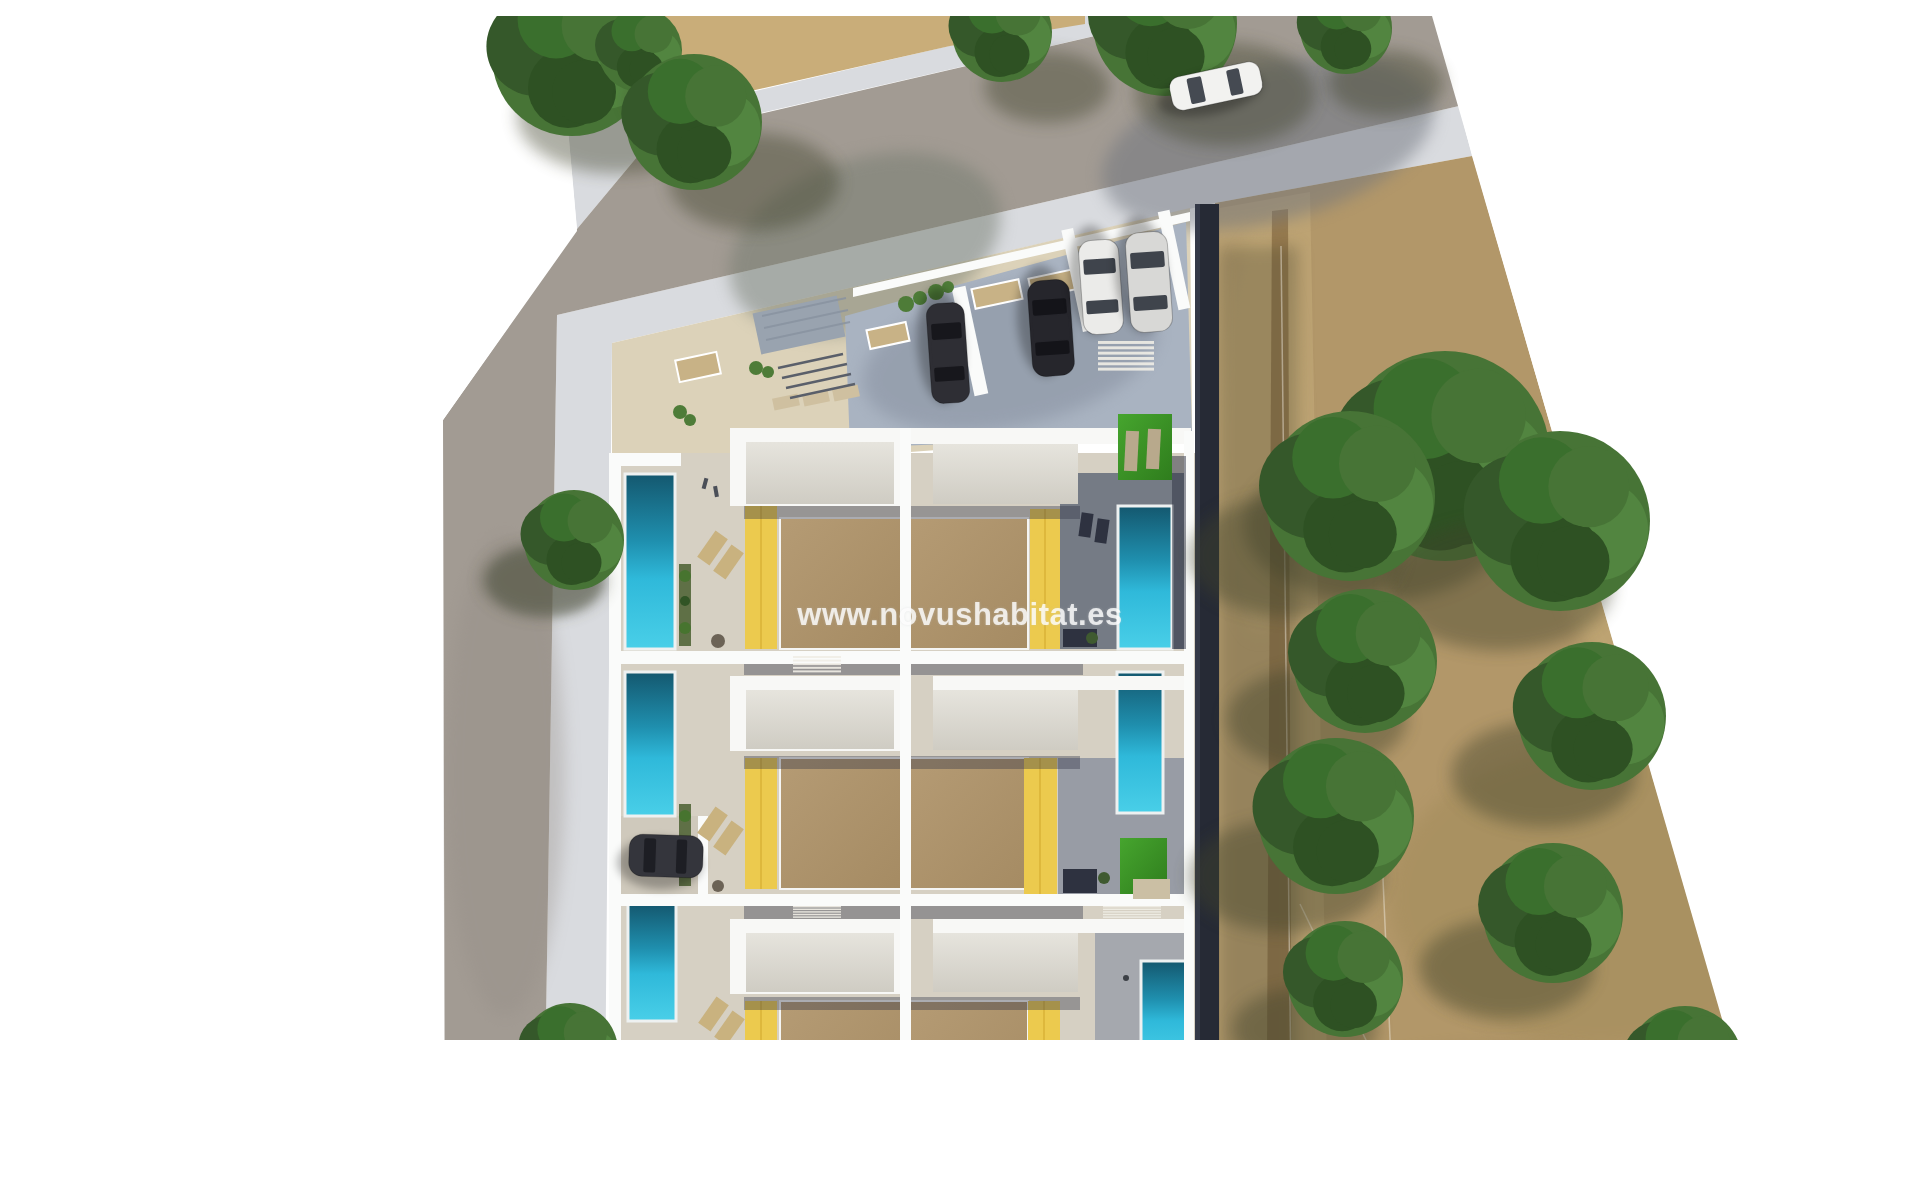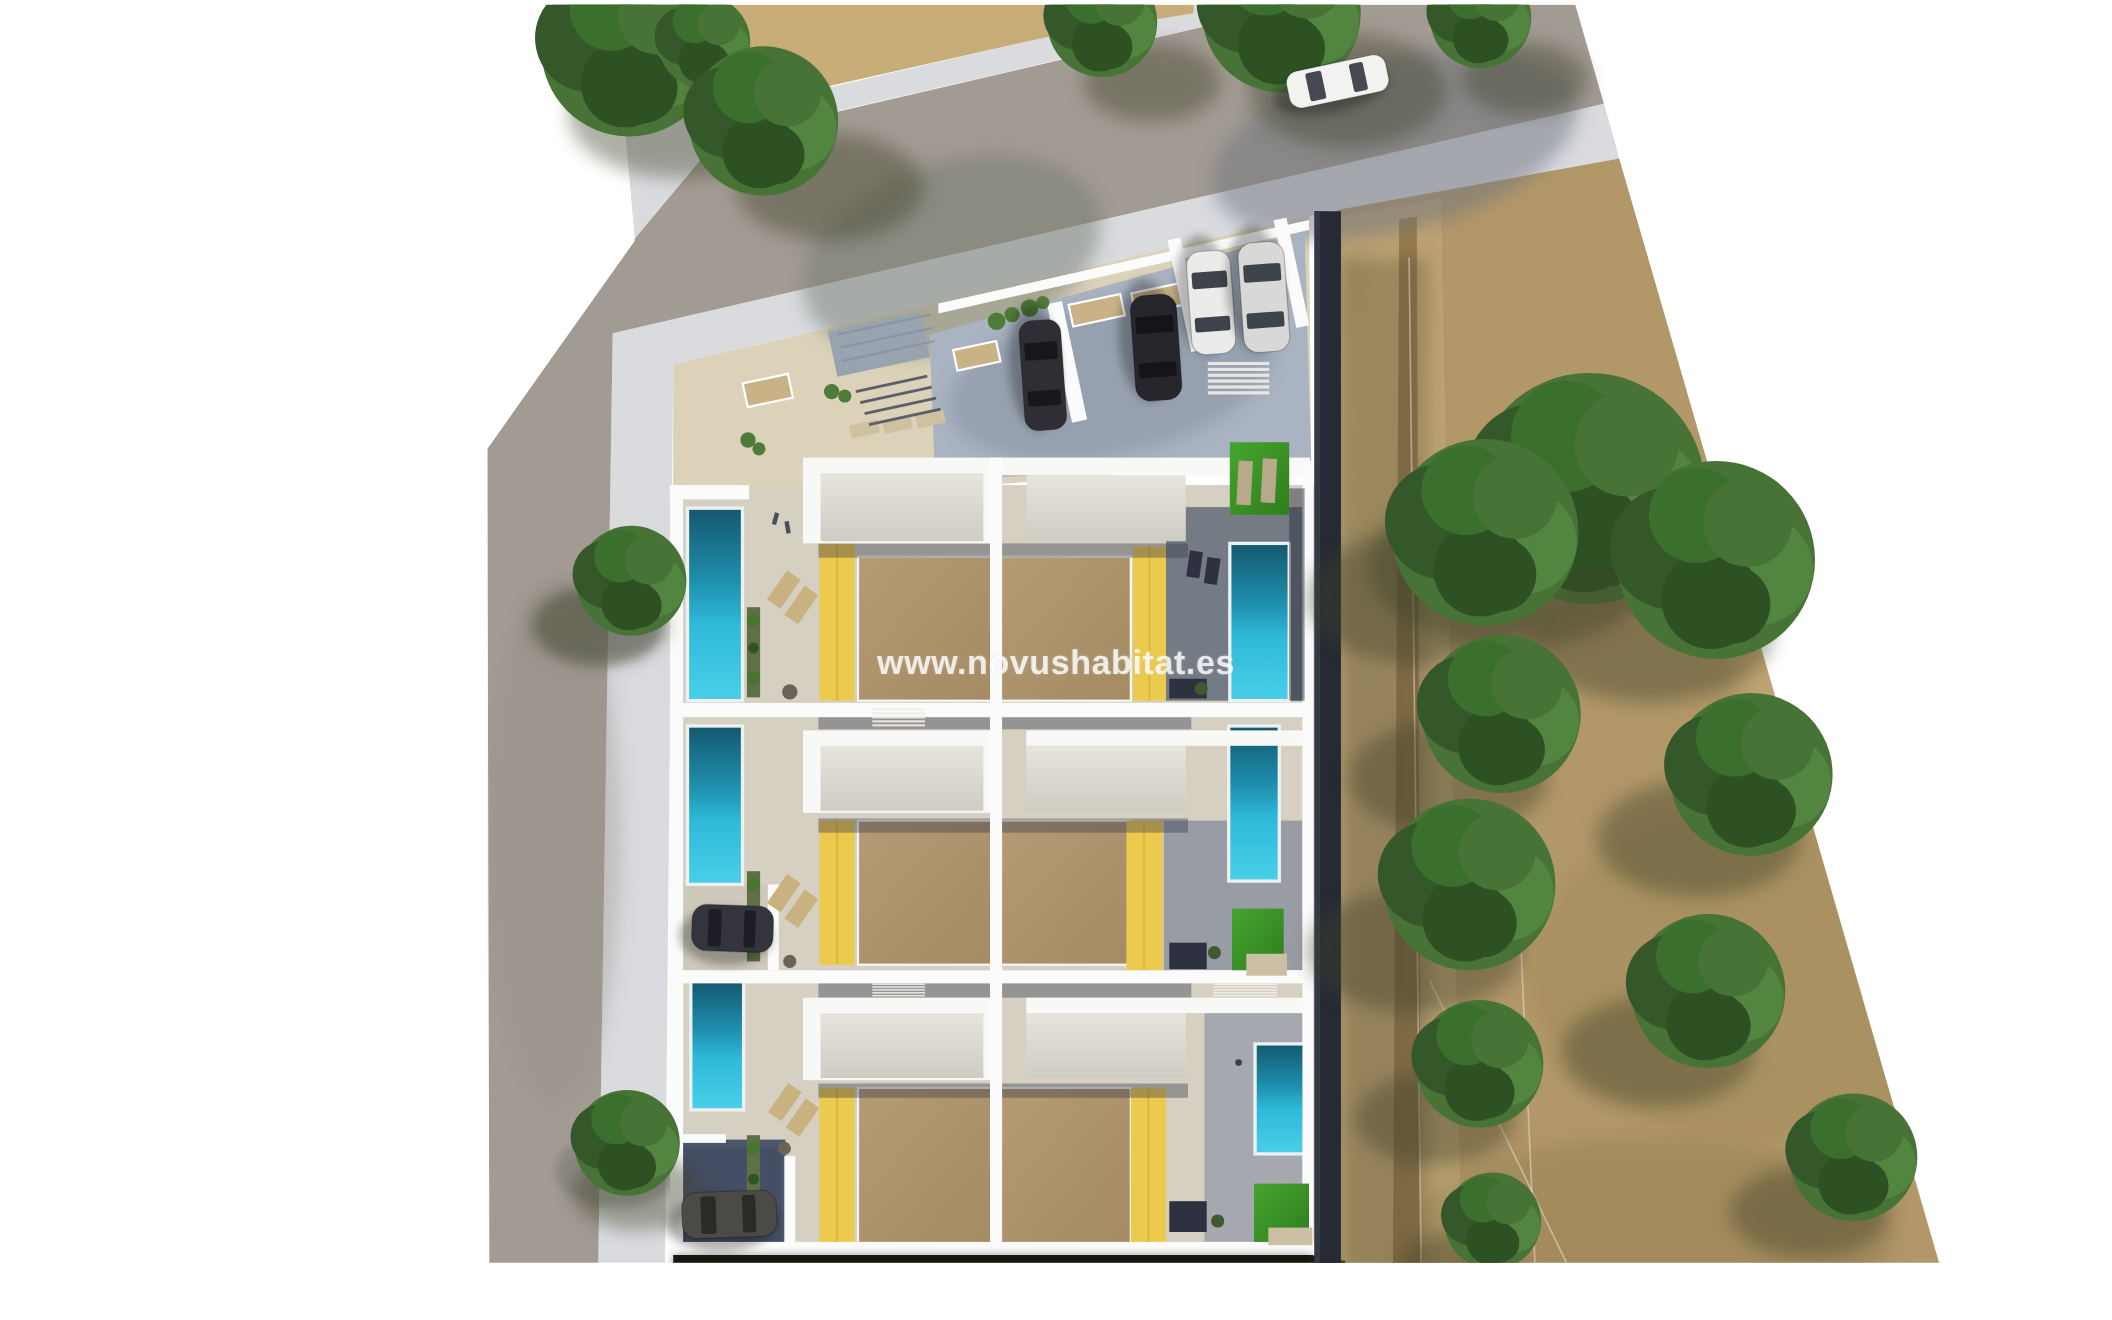--- a/index.html
+++ b/index.html
@@ -1,16 +1,16 @@
 <!DOCTYPE html>
 <html><head>
 <meta charset="utf-8">
 <style>
   html,body{margin:0;padding:0;background:#ffffff;}
-  #stage{position:relative;width:1920px;height:1144px;margin:4px auto;overflow:hidden;
+  #stage{position:relative;width:1920px;height:1024px;margin:16px auto;overflow:hidden;
          font-family:"Liberation Sans", sans-serif;background:#fff;}
   #scene-svg{position:absolute;left:0;top:0;}
   .watermark{position:absolute;left:50%;top:599px;transform:translate(-50%,-50%);
     font-size:31px;font-weight:bold;letter-spacing:0.5px;color:rgba(255,255,255,0.80);
     text-shadow:0 0 3px rgba(200,205,210,0.35);white-space:nowrap;user-select:none;}
 </style>
 </head>
 <body>
 
 <div id="stage">

